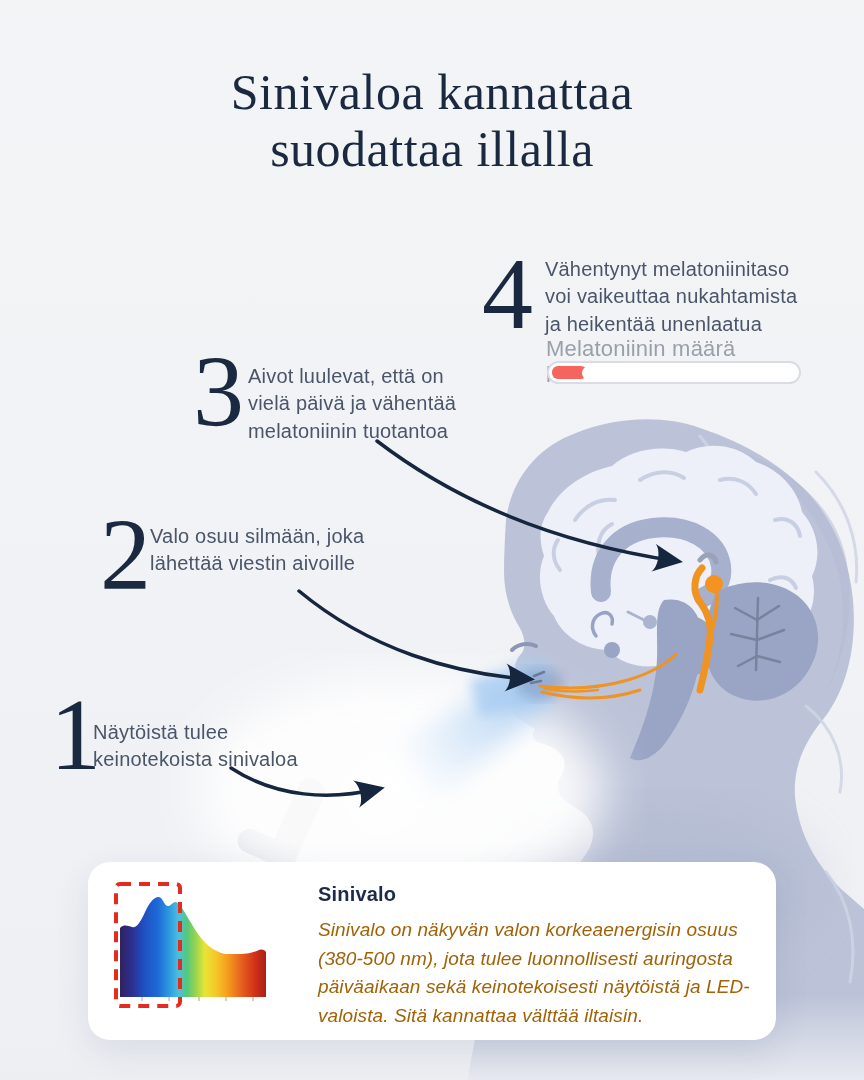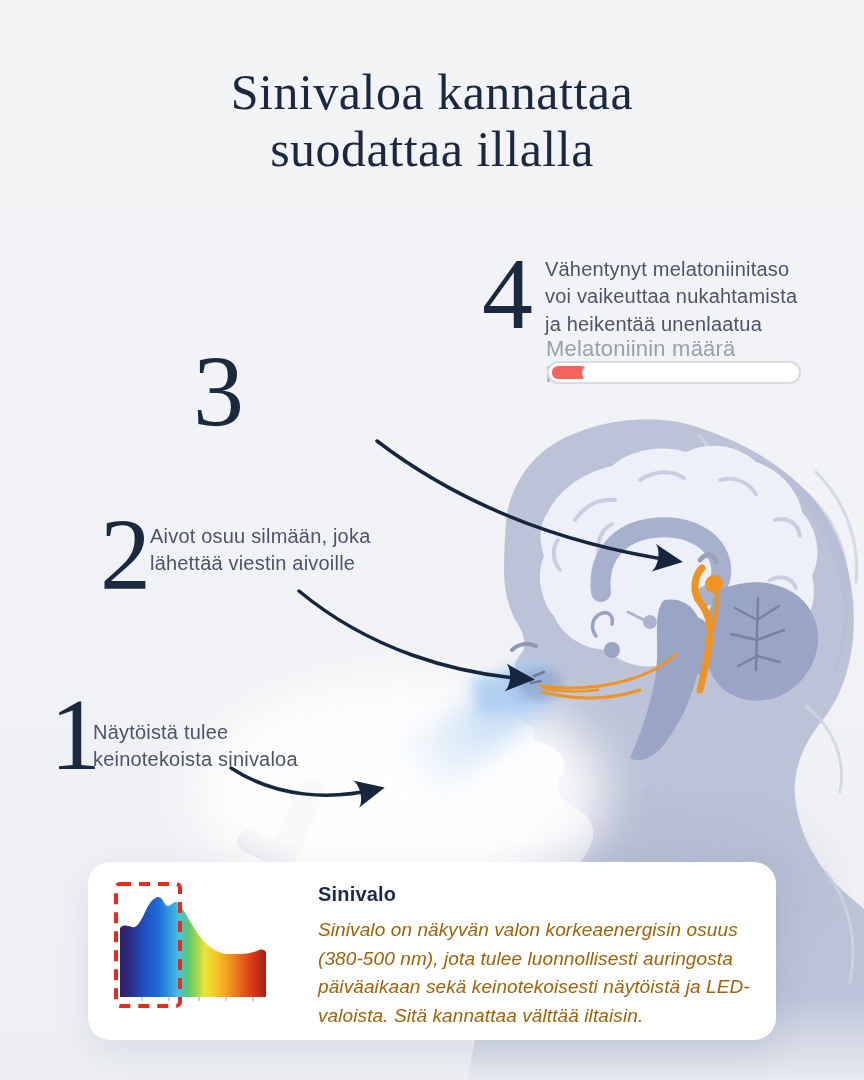--- a/index.html
+++ b/index.html
@@ -248,23 +248,24 @@
 
   <h1 class="title" style="margin:0;">
     <span>Sinivaloa kannattaa</span><br>
     <span>suodattaa illalla</span>
   </h1>
 
   <div class="step-num n1">1</div>
   <div class="step-text t1">Näytöistä tulee keinotekoista sinivaloa</div>
 
   <div class="step-num n2">2</div>
-  <div class="step-text t2">Aivot osuu silmään, joka lähettää viestin aivoille</div>
+  <div class="step-text t2">Valo osuu silmään, joka lähettää viestin aivoille</div>
 
   <div class="step-num n3">3</div>
+  <div class="step-text t3">Aivot luulevat, että on vielä päivä ja vähentää melatoniinin tuotantoa</div>
 
   <div class="step-num n4">4</div>
   <div class="step-text t4">Vähentynyt melatoniinitaso voi vaikeuttaa nukahtamista ja heikentää unenlaatua</div>
 
   <div class="mel-label">Melatoniinin määrä kehossa</div>
   <div class="mel-track">
     <div class="mel-fill" style="width: 14%; background: rgb(245, 101, 94);"></div>
   </div>
 
   <div class="card">

